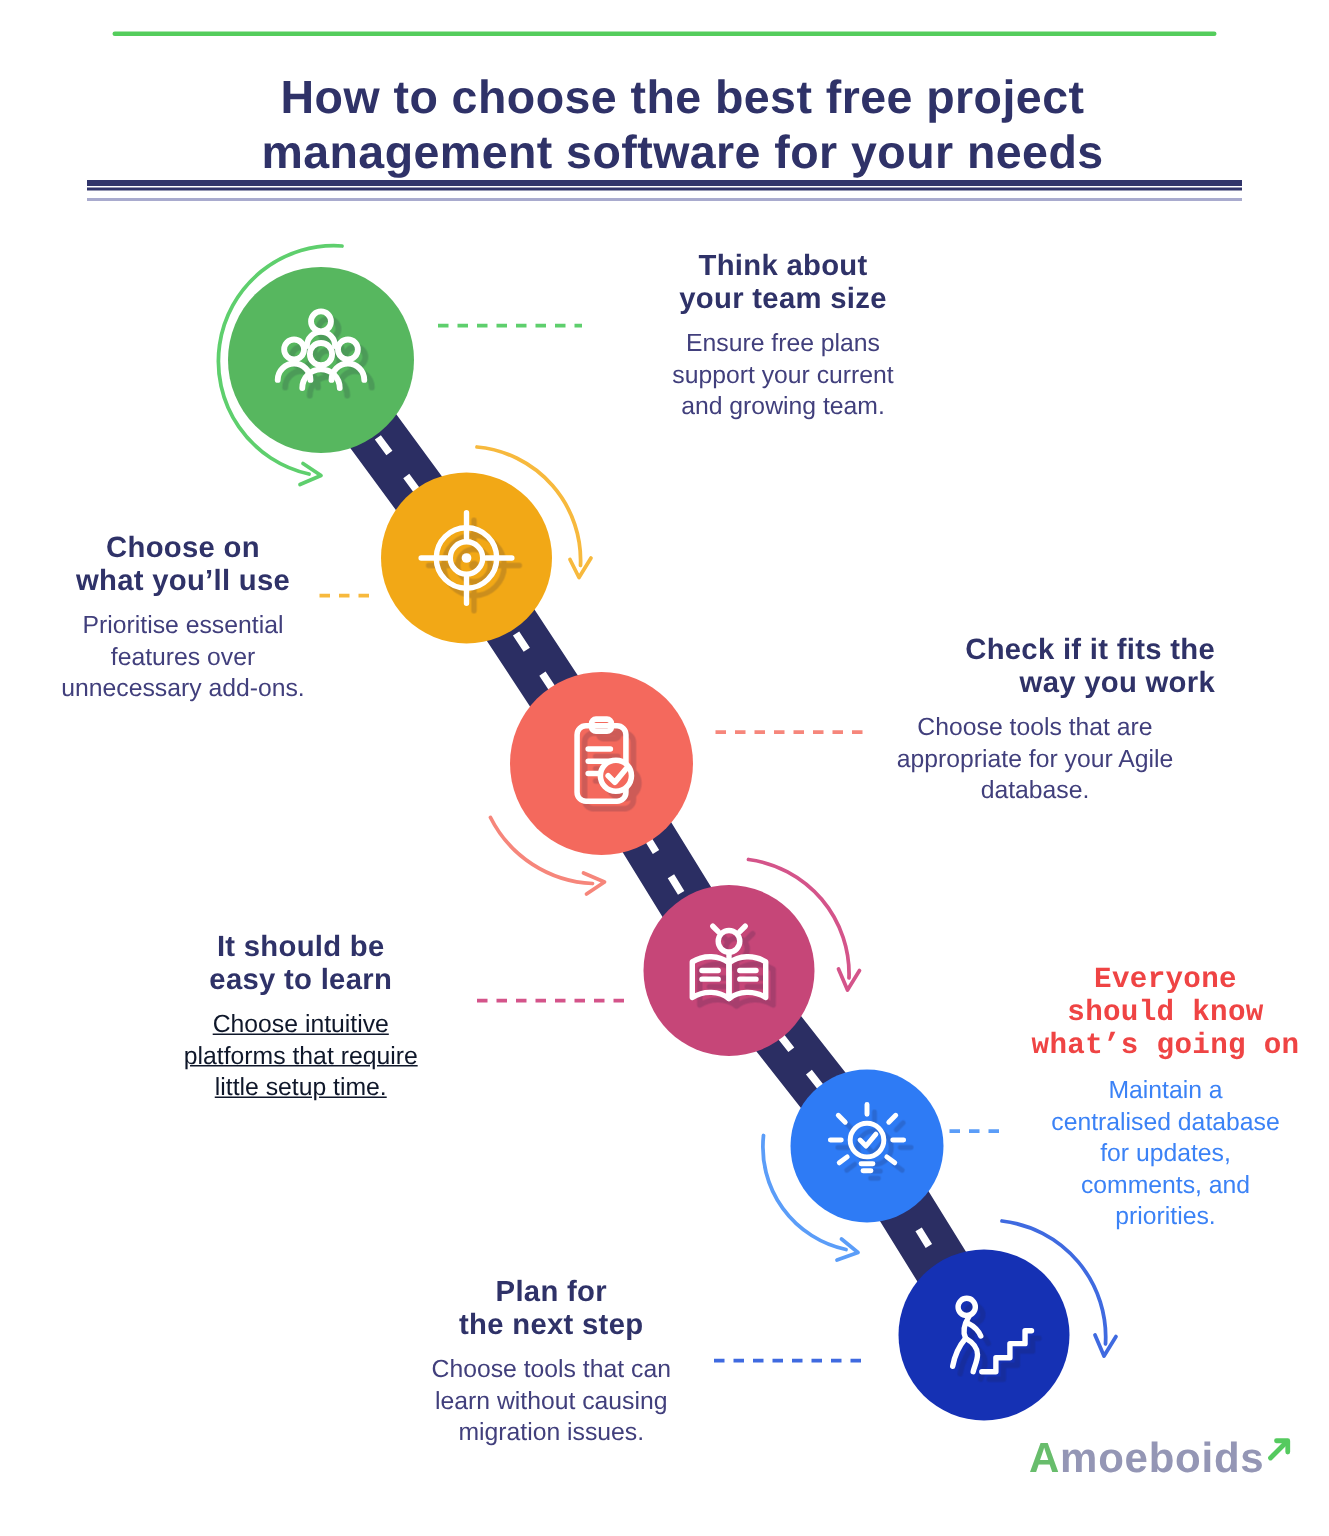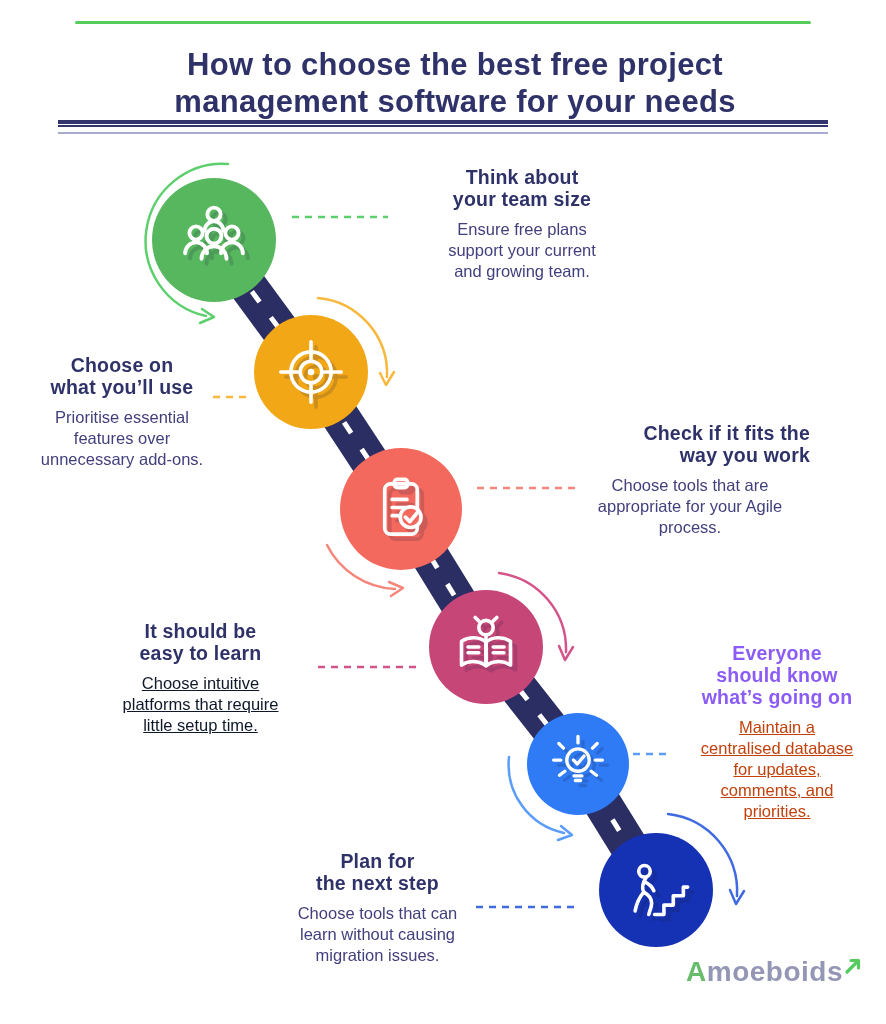--- a/index.html
+++ b/index.html
@@ -158,43 +158,43 @@
     <p style="color: rgb(65, 63, 124);">Prioritise essential
 features over
 unnecessary add-ons.</p>
   </div>
 
   <div class="tb" style="left:570px;top:422px;width:240px">
     <h2 style="color: rgb(47, 50, 104); text-align: right;">Check if it fits the
 way you work</h2>
     <p style="color: rgb(65, 63, 124);">Choose tools that are
 appropriate for your Agile
-process.</p>
+database.</p>
   </div>
 
   <div class="tb" style="left:98px;top:620px;width:205px">
     <h2 style="color: rgb(47, 50, 104);">It should be
 easy to learn</h2>
     <p style="color: #0f172a; text-decoration: underline;">Choose intuitive
 platforms that require
 little setup time.</p>
   </div>
 
   <div class="tb" style="left:672px;top:642px;width:210px">
-    <h2 style="color: #8b5cf6;">Everyone
+    <h2 style="color: #ef4444; font-family: Liberation Mono, monospace;">Everyone
 should know
 what’s going on</h2>
-    <p style="color: #c2410c; text-decoration: underline;">Maintain a
+    <p style="color: #3b82f6;">Maintain a
 centralised database
 for updates,
 comments, and
 priorities.</p>
   </div>
 
-  <div class="tb" style="left:270px;top:850px;width:215px">
+  <div class="tb" style="left:260px;top:850px;width:215px">
     <h2 style="color: rgb(47, 50, 104);">Plan for
 the next step</h2>
     <p style="color: rgb(65, 63, 124);">Choose tools that can
 learn without causing
 migration issues.</p>
   </div>
 
   <div class="logo">
     <span style="color: rgb(104, 189, 108);">A</span>
       <span style="color: rgb(148, 150, 181);">moeboids</span>

